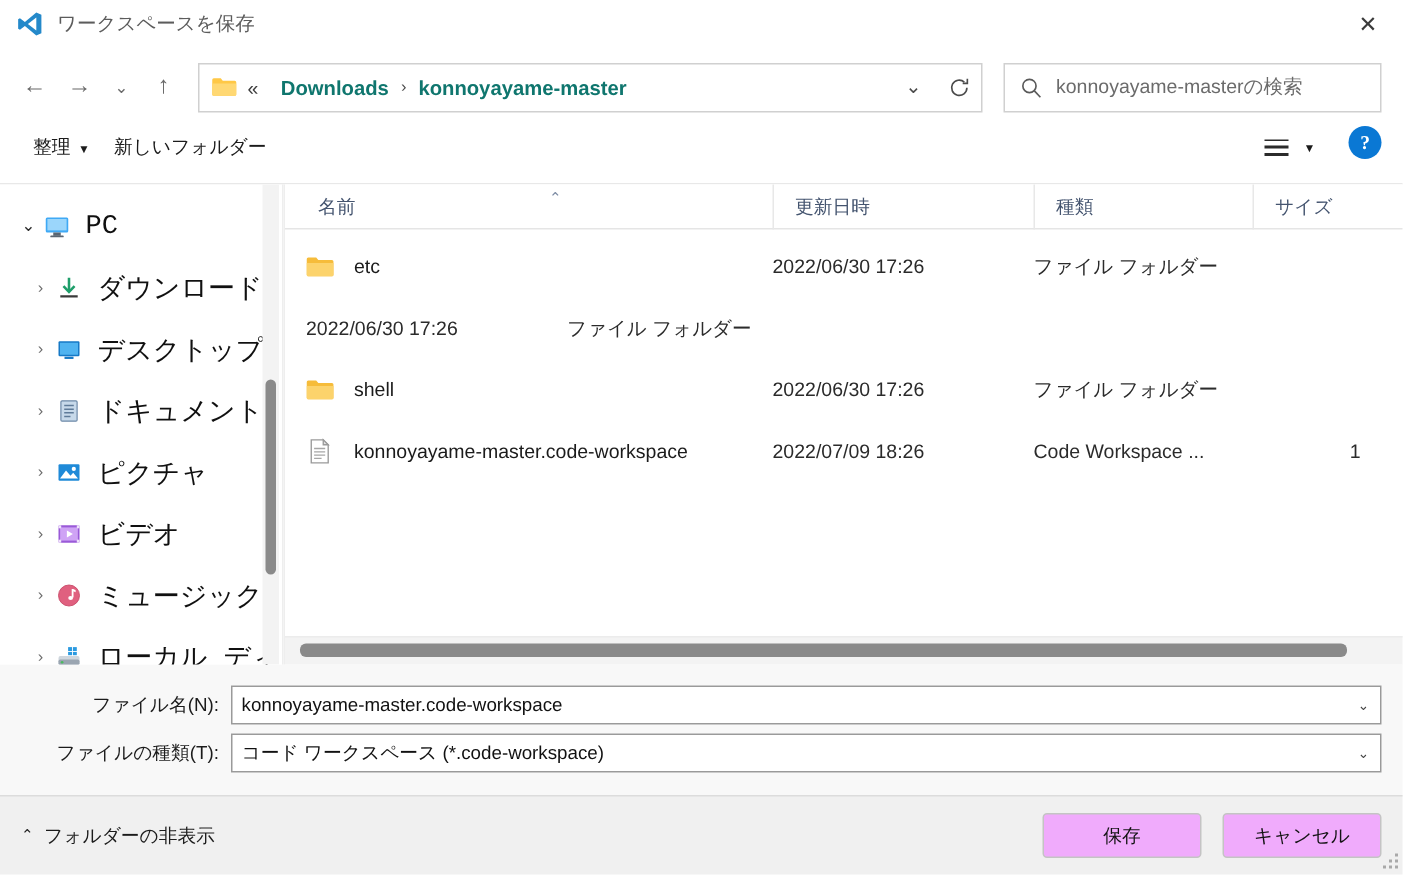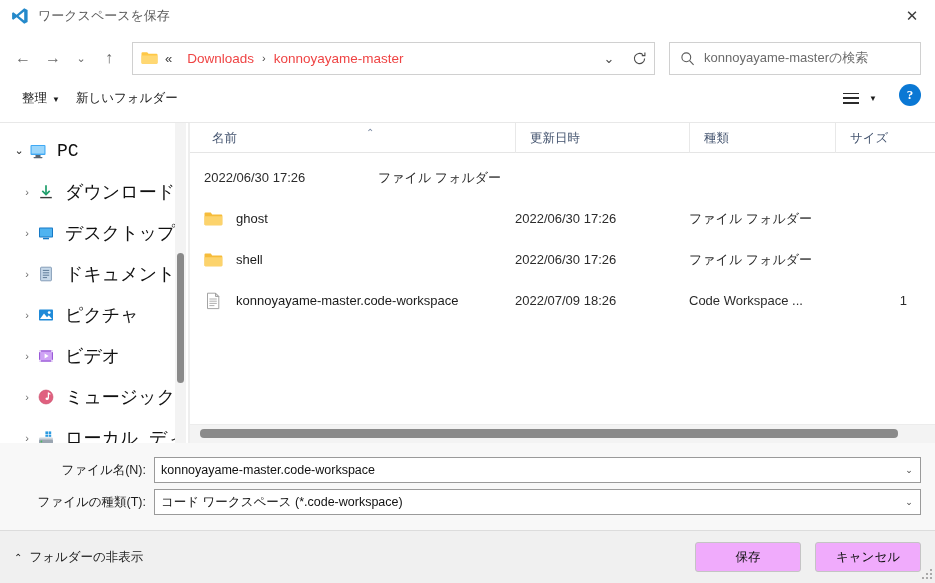--- a/index.html
+++ b/index.html
@@ -99,23 +99,24 @@
   }
   .addr-folder-icon {
     margin-left: 8px;
     margin-right: 7px;
     flex: 0 0 auto;
     display: flex;
     align-items: center;
   }
   .crumb {
     font-size: 13.5px;
-    color: #ef4444;
+    color: #0f766e;
     padding: 2px 3px;
     white-space: nowrap;
+    font-weight: bold;
   }
   .crumb-sep {
     font-size: 11px;
     color: #4a4a4a;
     padding: 0 5px;
     white-space: nowrap;
   }
   .crumb-overflow {
     font-size: 13px;
     color: #3c3c3c;
@@ -692,35 +693,35 @@
           <span class="sort-arrow">⌃</span>
         </div>
         <div class="col date">更新日時</div>
         <div class="col type">種類</div>
         <div class="col size">サイズ</div>
       </div>
 
       <div class="rows">
 
         <div class="row">
-          <div class="cell date">2022/06/30 17:26</div>
-          <div class="cell type">ファイル フォルダー</div>
-          <div class="cell size"></div>
-        </div>
-
-        <div class="row">
           <div class="cell name">
             <span class="row-icon">
               <svg width="19" height="16" viewBox="0 0 19 16">
                 <path d="M0.5 2.6 A1 1 0 0 1 1.5 1.6 L6.8 1.6 L8.2 3.4 L17.3 3.4 A1 1 0 0 1 18.3 4.4 L18.3 13.2 A1 1 0 0 1 17.3 14.2 L1.5 14.2 A1 1 0 0 1 0.5 13.2 Z" fill="#f6bc3a"></path>
                 <path d="M0.5 5.3 L18.3 5.3 L18.3 13.2 A1 1 0 0 1 17.3 14.2 L1.5 14.2 A1 1 0 0 1 0.5 13.2 Z" fill="#fcd36c"></path>
               </svg>
             </span>
-            <span>ghost</span>
+            <span>etc</span>
           </div>
+          <div class="cell date">2022/06/30 17:26</div>
+          <div class="cell type">ファイル フォルダー</div>
+          <div class="cell size"></div>
+        </div>
+
+        <div class="row">
           <div class="cell date">2022/06/30 17:26</div>
           <div class="cell type">ファイル フォルダー</div>
           <div class="cell size"></div>
         </div>
 
         <div class="row">
           <div class="cell name">
             <span class="row-icon">
               <svg width="19" height="16" viewBox="0 0 19 16">
                 <path d="M0.5 2.6 A1 1 0 0 1 1.5 1.6 L6.8 1.6 L8.2 3.4 L17.3 3.4 A1 1 0 0 1 18.3 4.4 L18.3 13.2 A1 1 0 0 1 17.3 14.2 L1.5 14.2 A1 1 0 0 1 0.5 13.2 Z" fill="#f6bc3a"></path>

